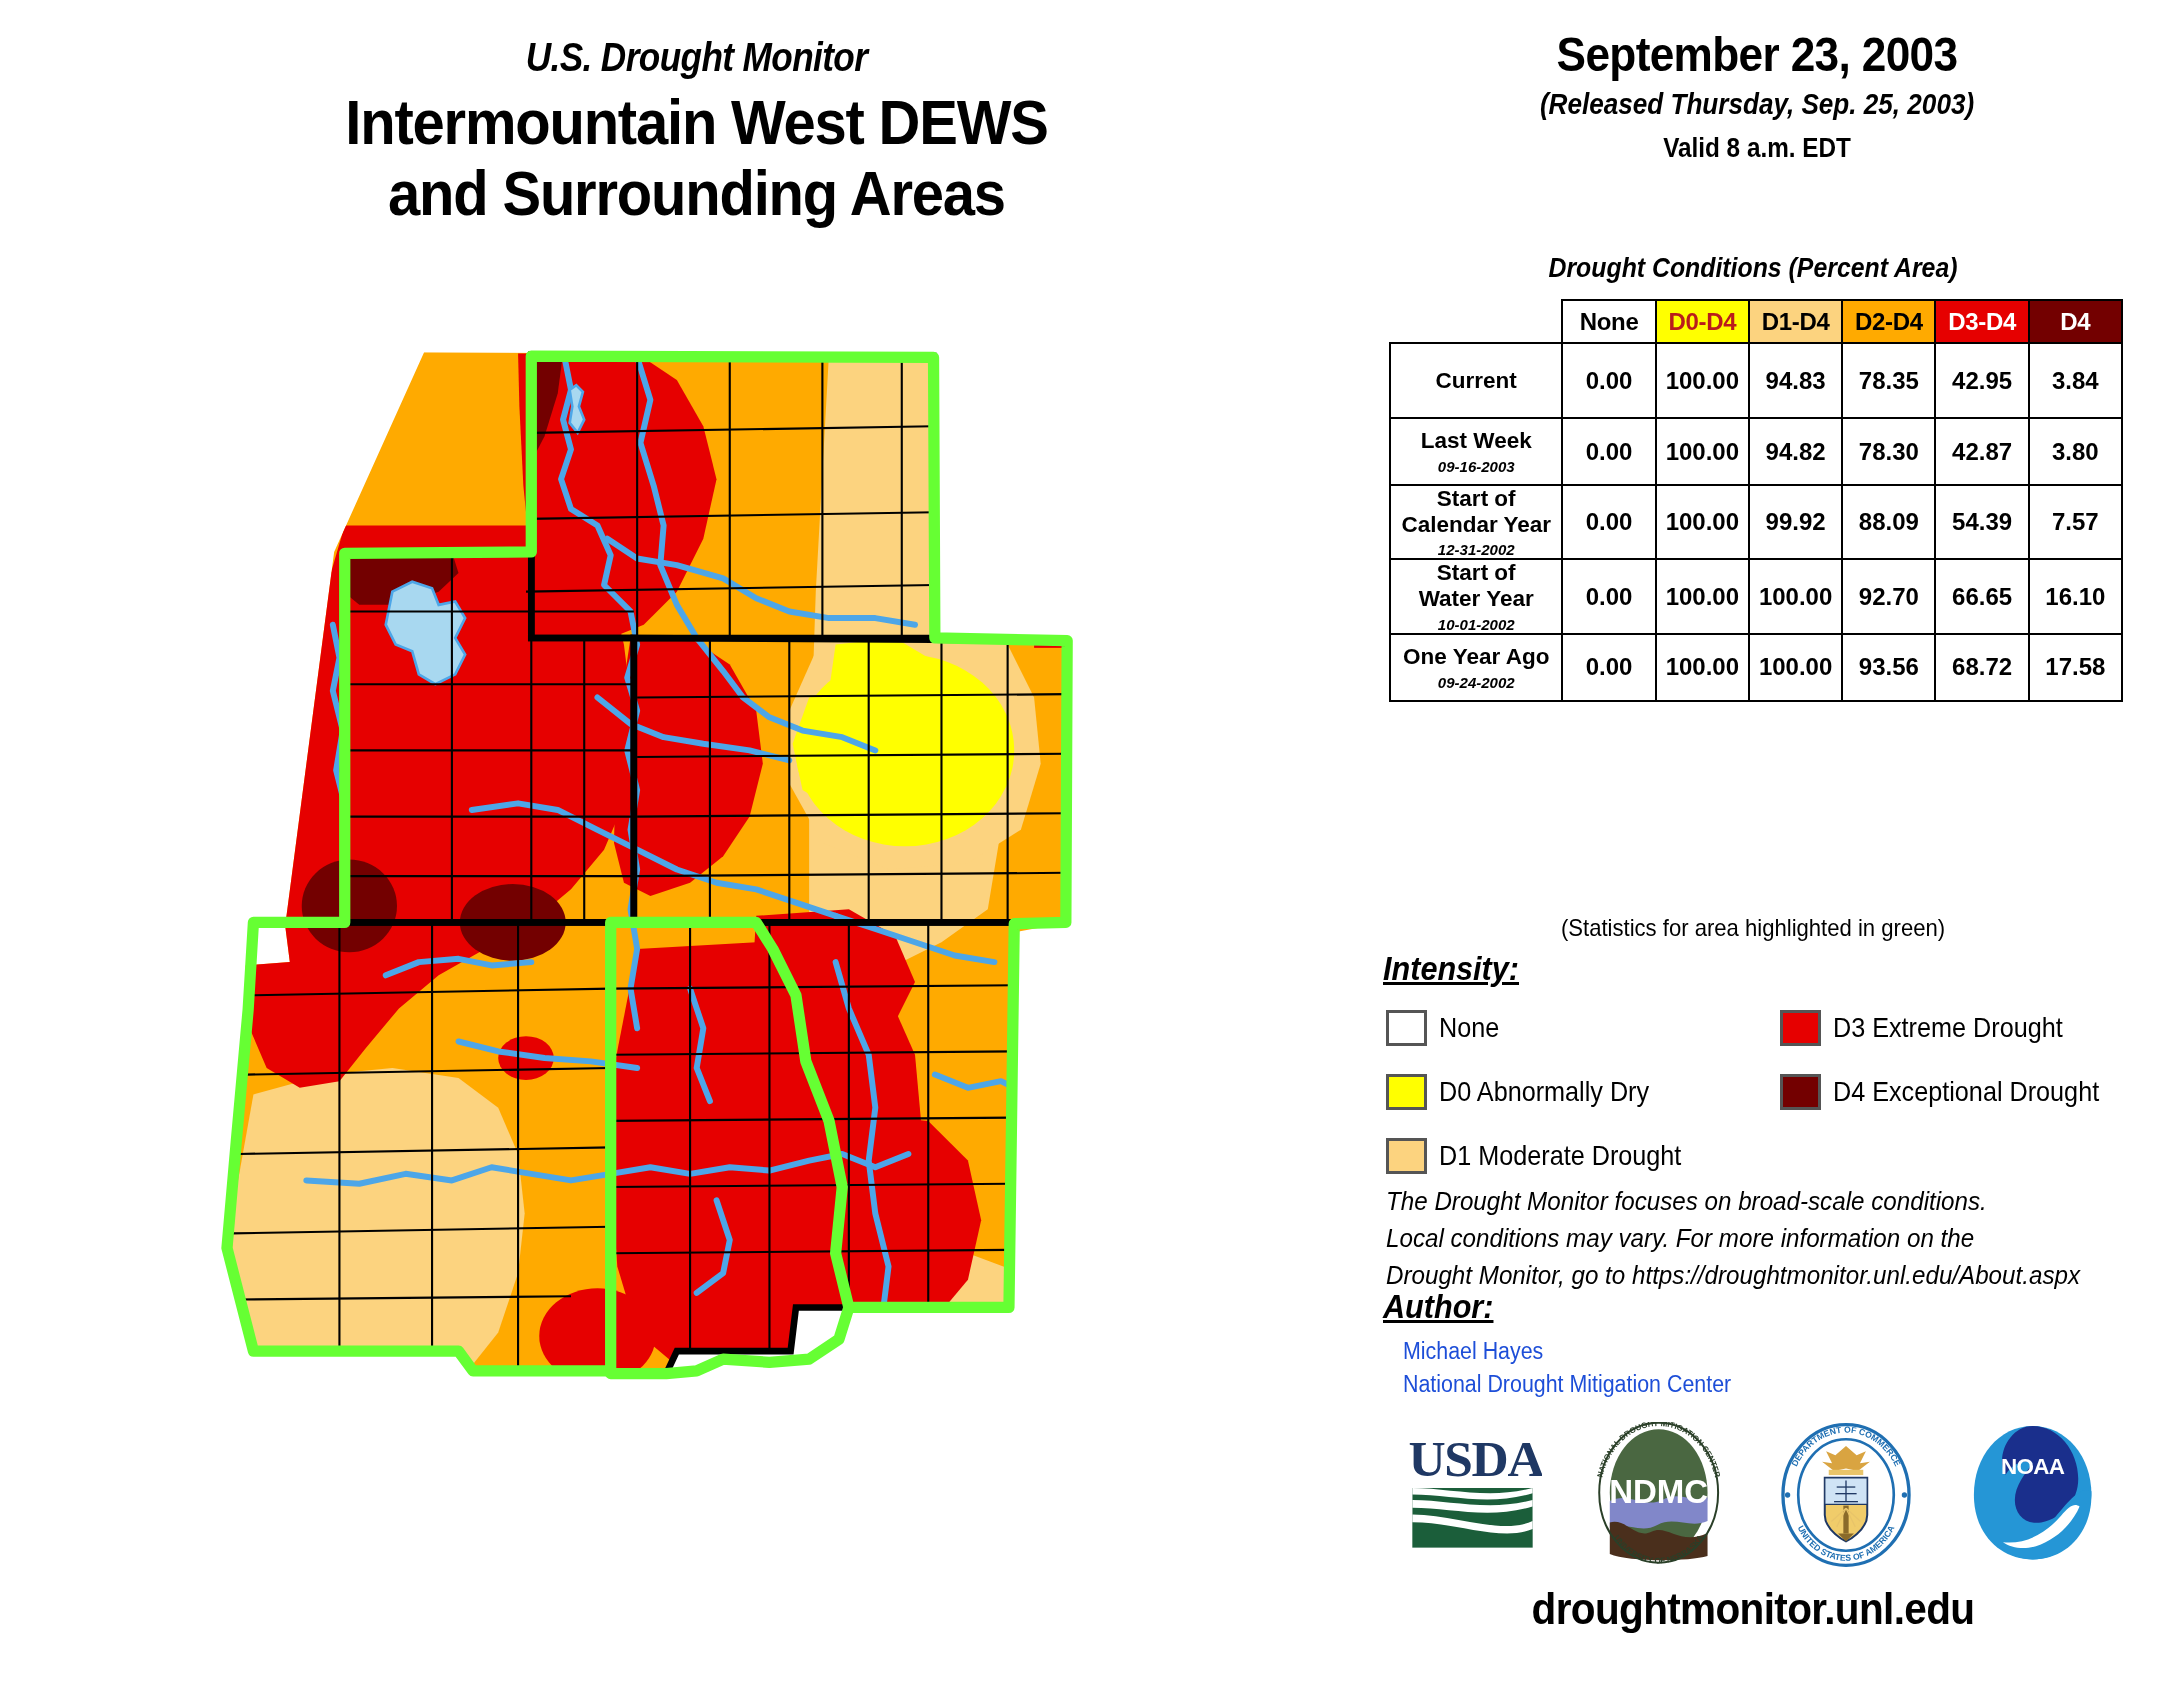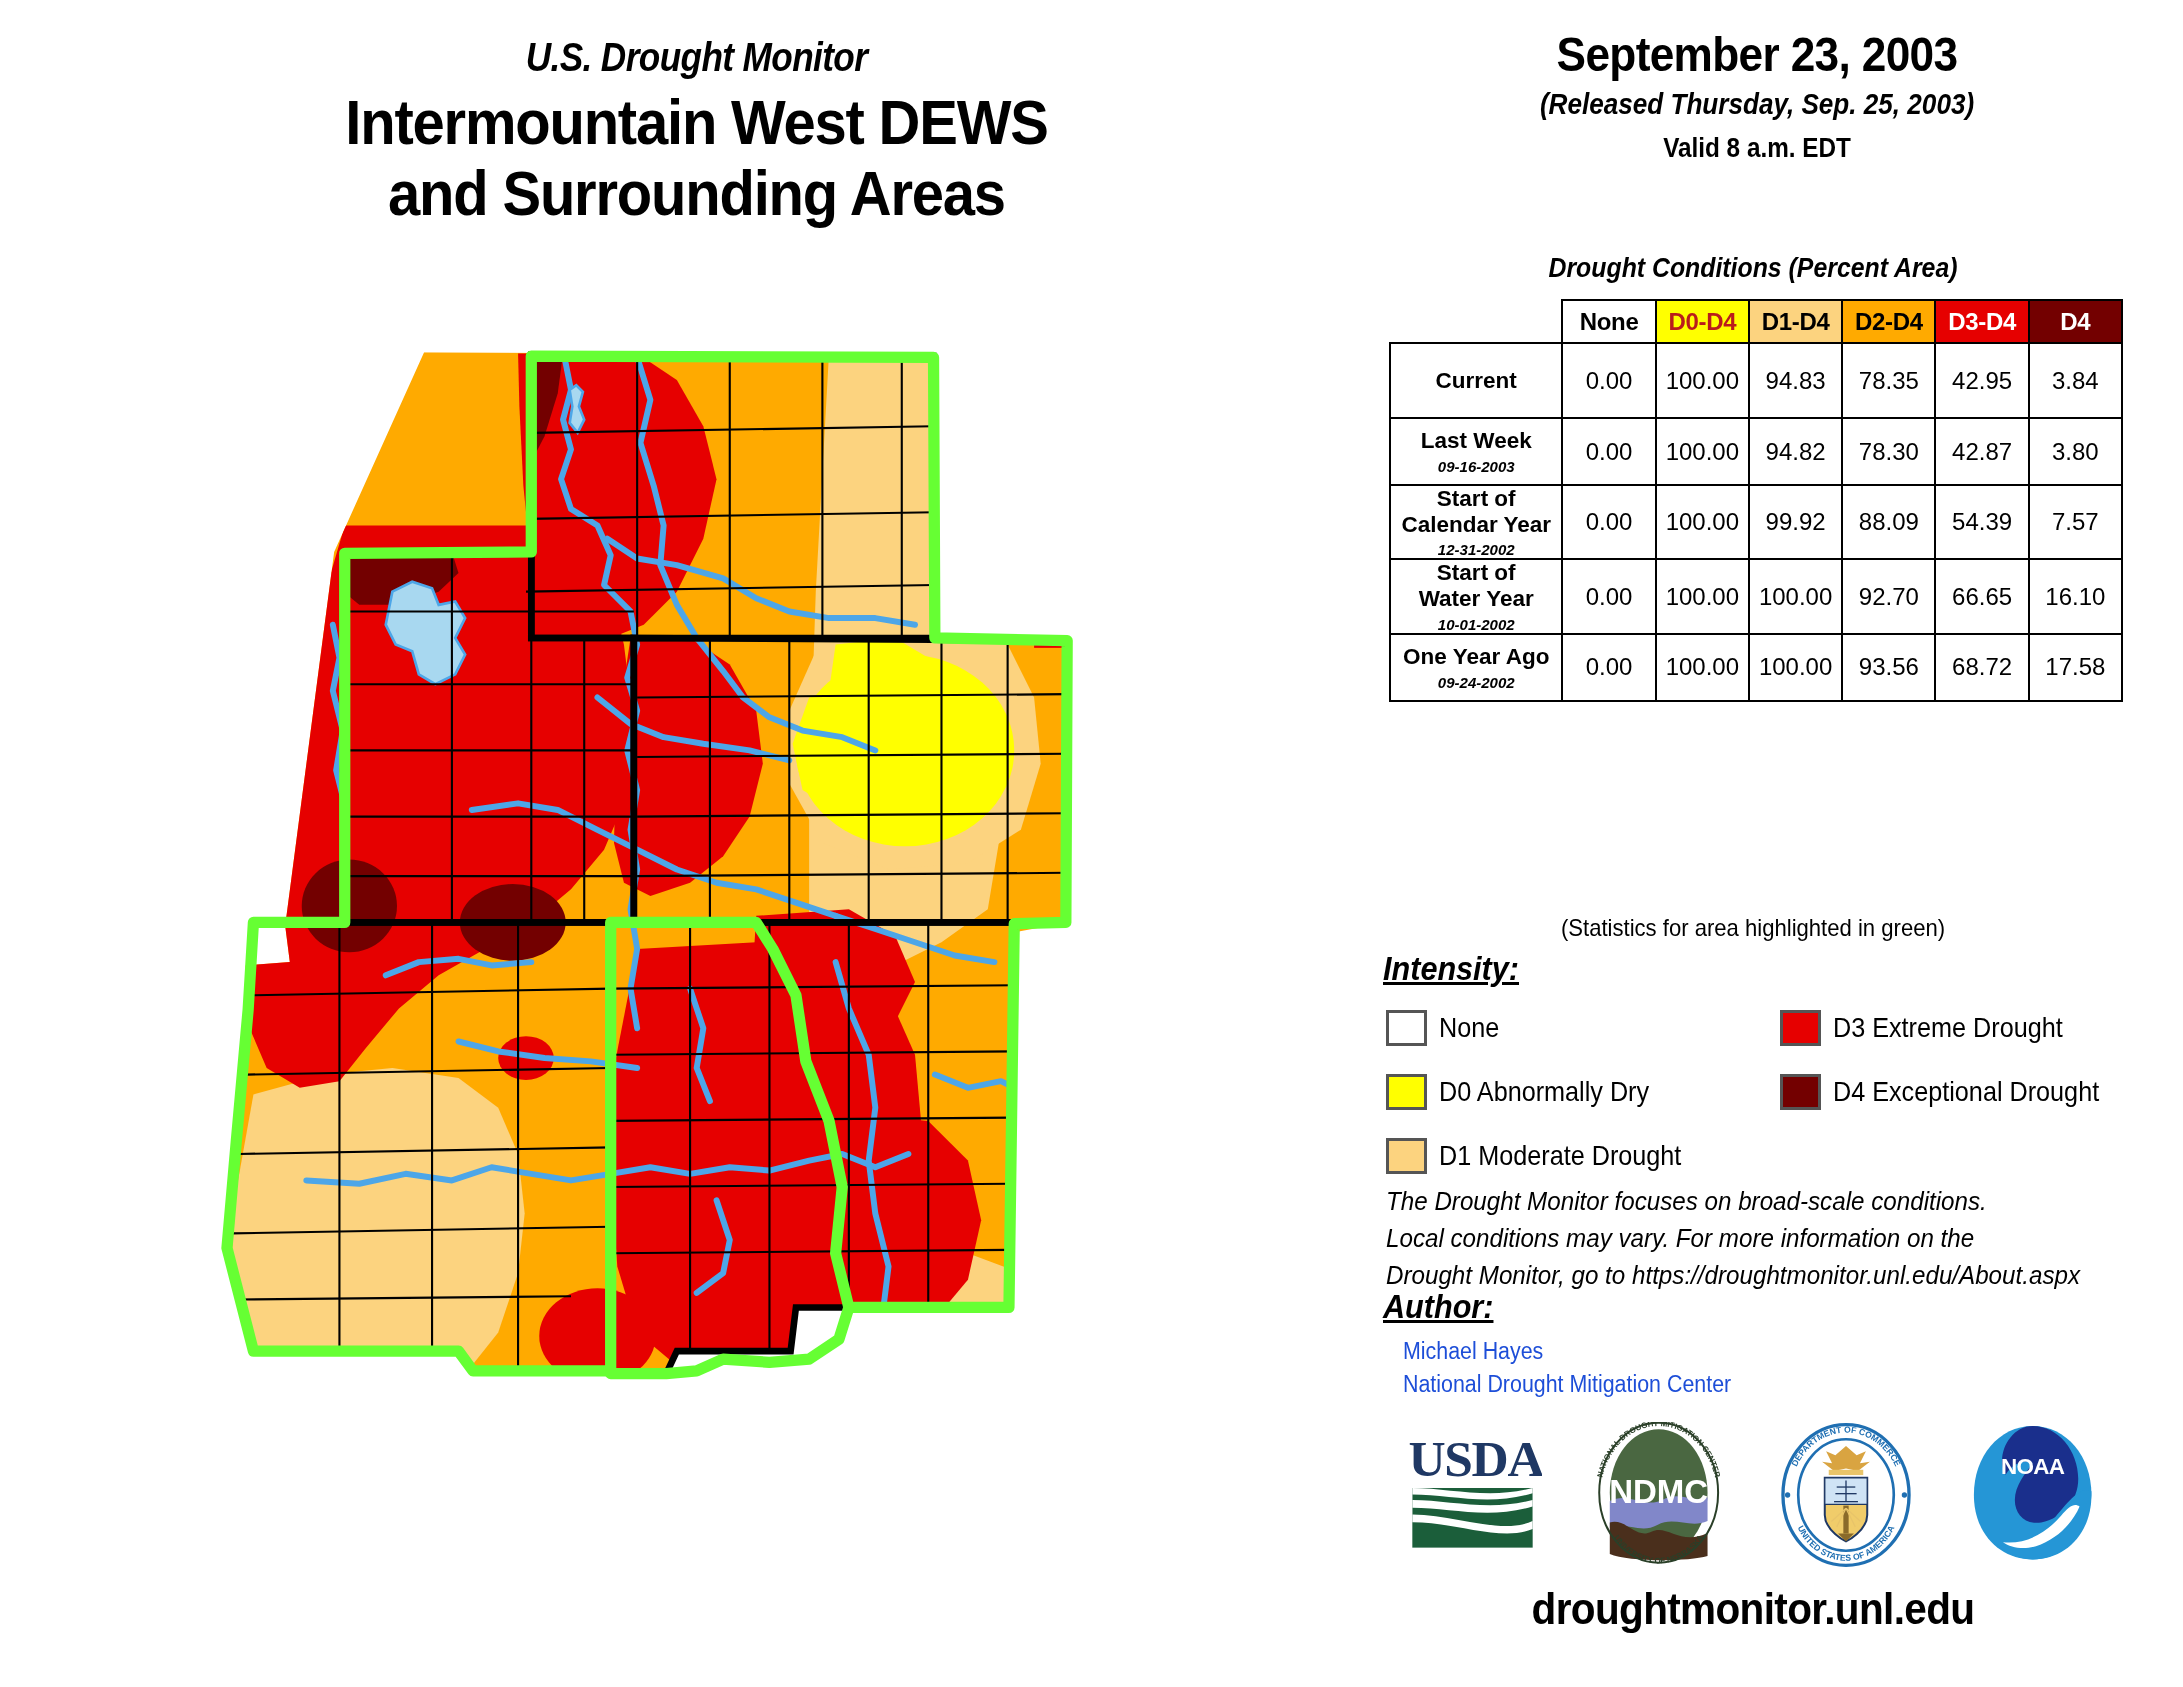--- a/index.html
+++ b/index.html
@@ -51,20 +51,21 @@
   #stats-table col.c-label{width:172px;}
   #stats-table col.c-val{width:93px;}
 
   #stats-table th,#stats-table td{
     border:2px solid #000;
     text-align:center;
     vertical-align:middle;
     font-size:22.5px;
     color:#000;
     padding:0;
+    font-weight:bold;
   }
   #stats-table thead th{height:41px;font-weight:bold;font-size:24px;letter-spacing:-0.3px;}
   #stats-table thead th.blank{border:none;background:transparent;}
   #stats-table tbody td{height:65px;font-size:24px;}
   #stats-table tbody td.rowlabel{font-weight:bold;font-size:22.5px;line-height:1.14;}
   #stats-table tbody td.rowlabel .sub{display:block;font-size:15px;font-style:italic;font-weight:bold;margin-top:4px;}
   #stats-table tbody tr:first-child td{height:73px;}
 
   #stats-note{
     position:absolute;left:0;top:914px;width:860px;text-align:center;

